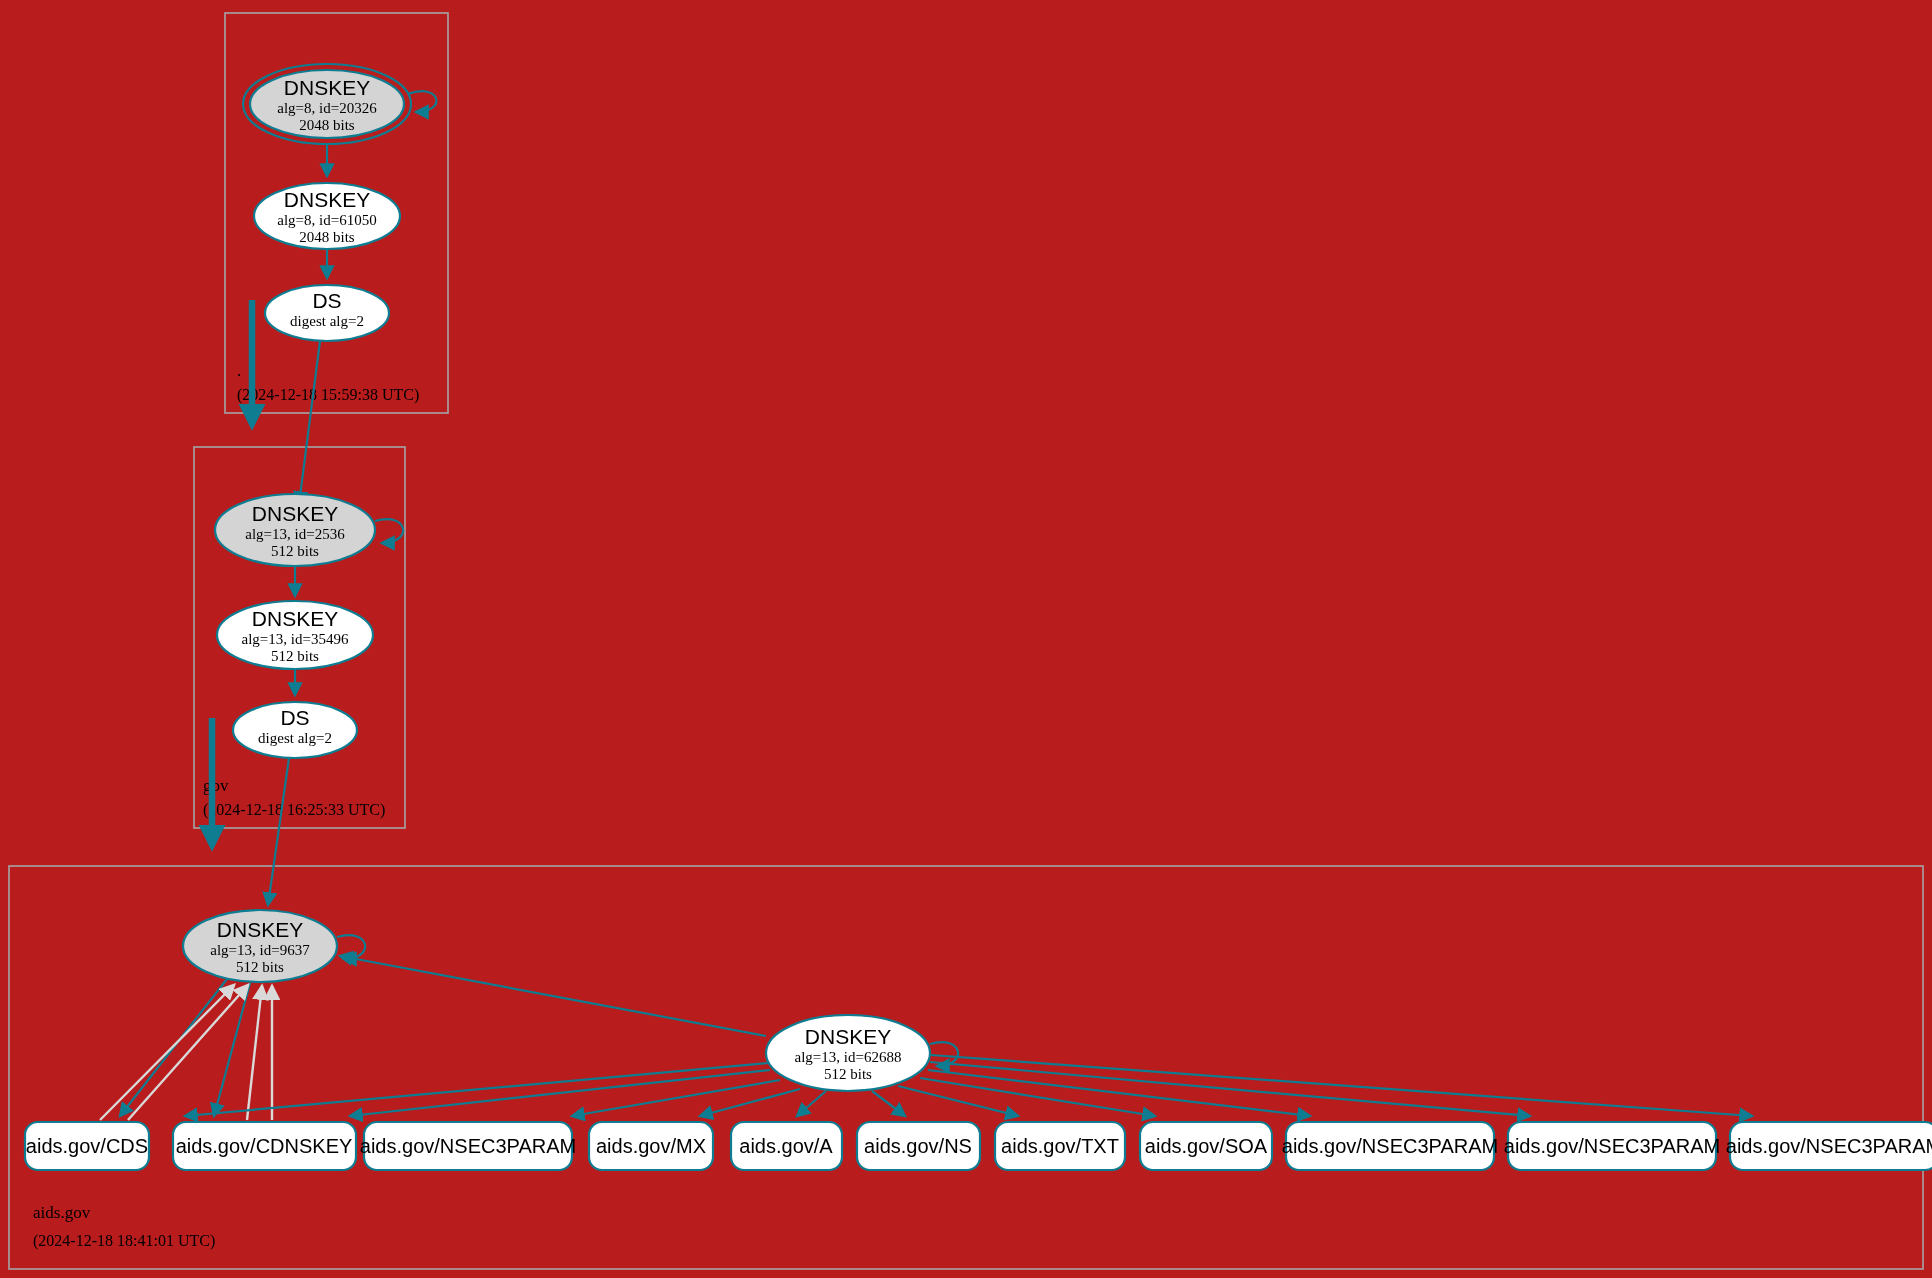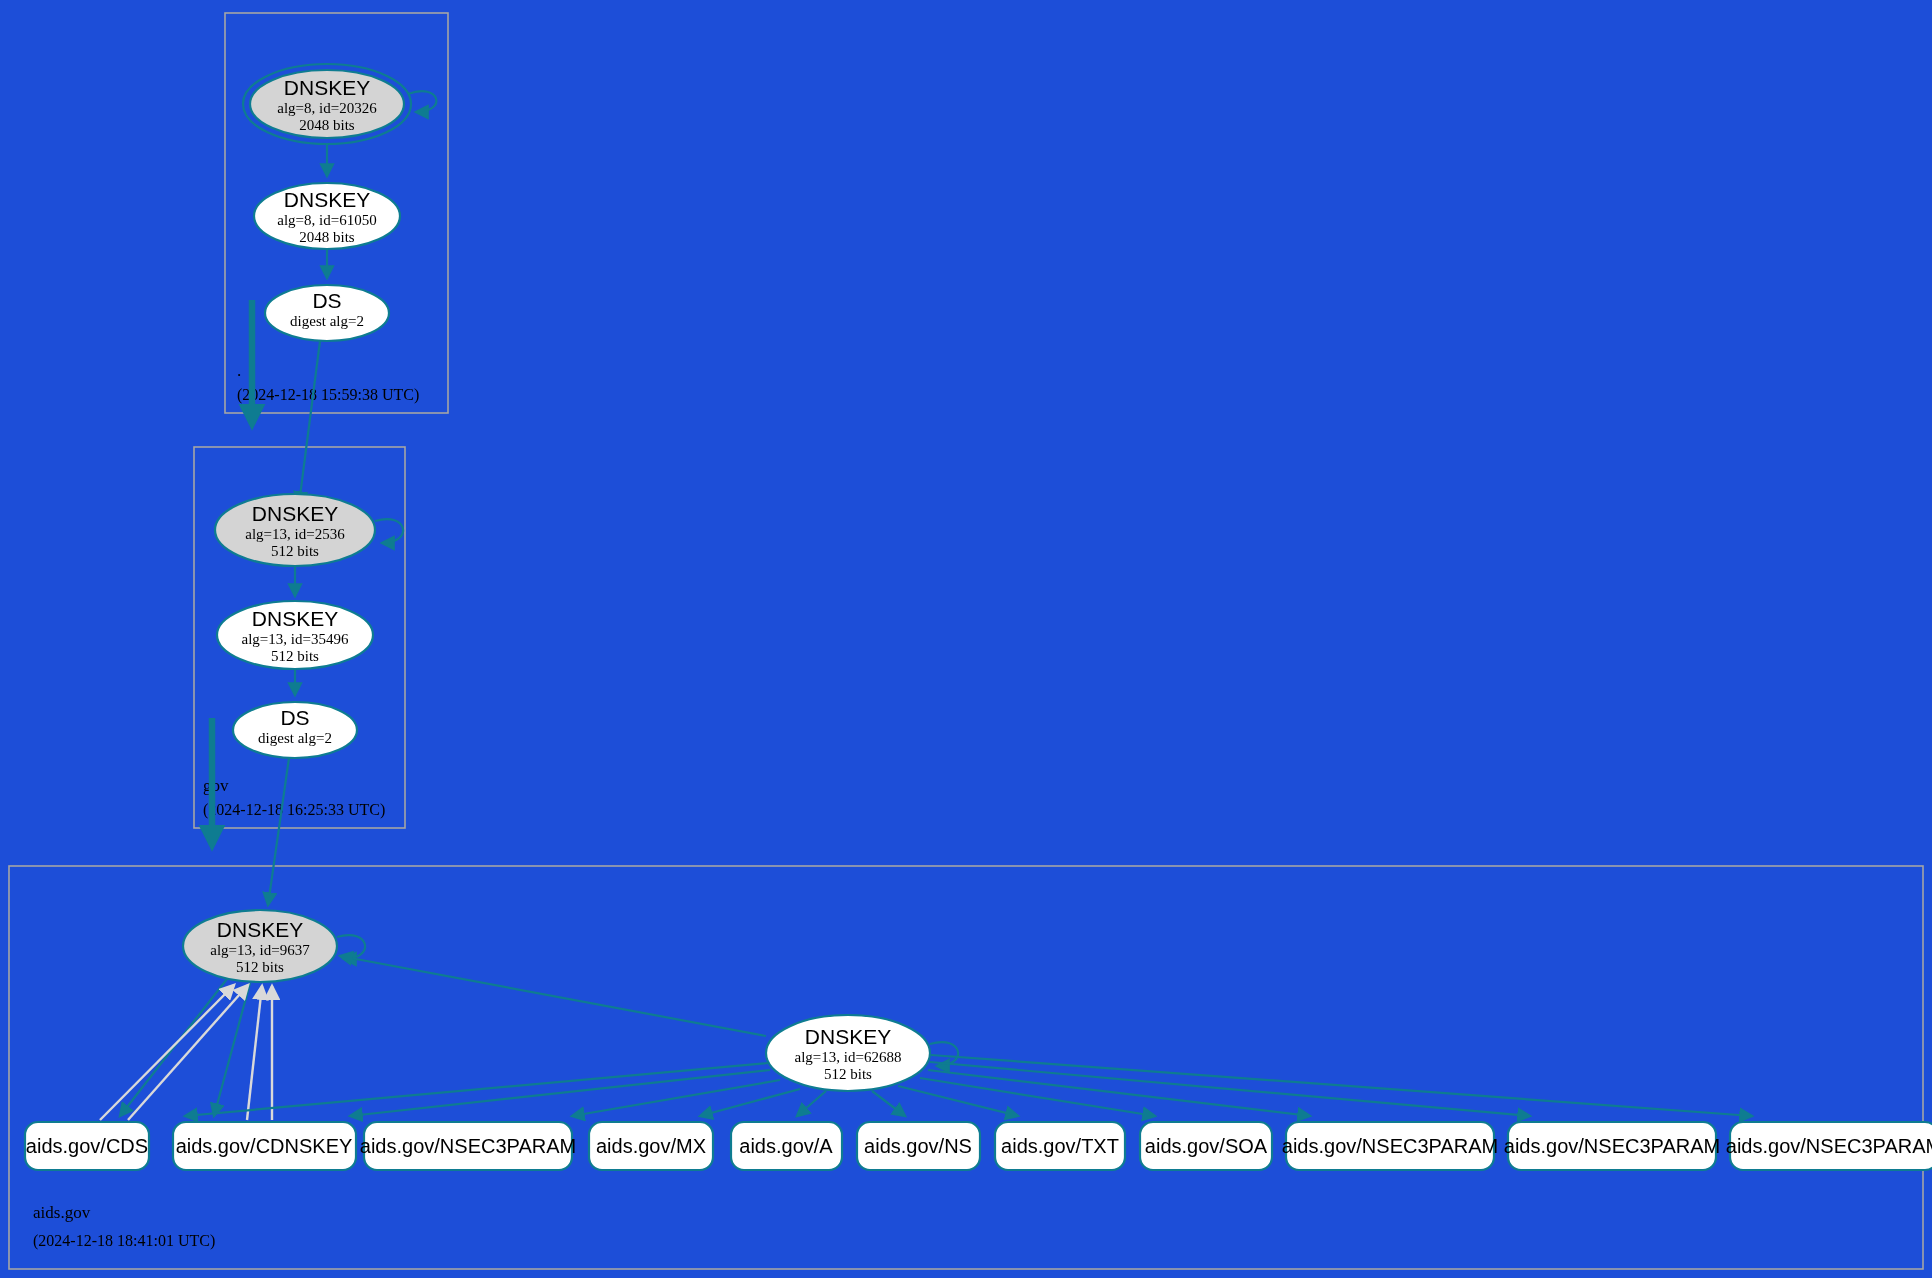--- a/index.html
+++ b/index.html
@@ -7,21 +7,21 @@
     padding: 0;
     background: #ffffff;
   }
   body {
     font-family: "Liberation Sans", sans-serif;
   }
   #stage {
     position: relative;
     width: 1932px;
     height: 1278px;
-    background: #1d4ed8;
+    background: #b91c1c;
     overflow: hidden;
   }
   svg#graph {
     position: absolute;
     top: 0;
     left: 0;
     width: 1932px;
     height: 1278px;
   }
   .zone-box {

